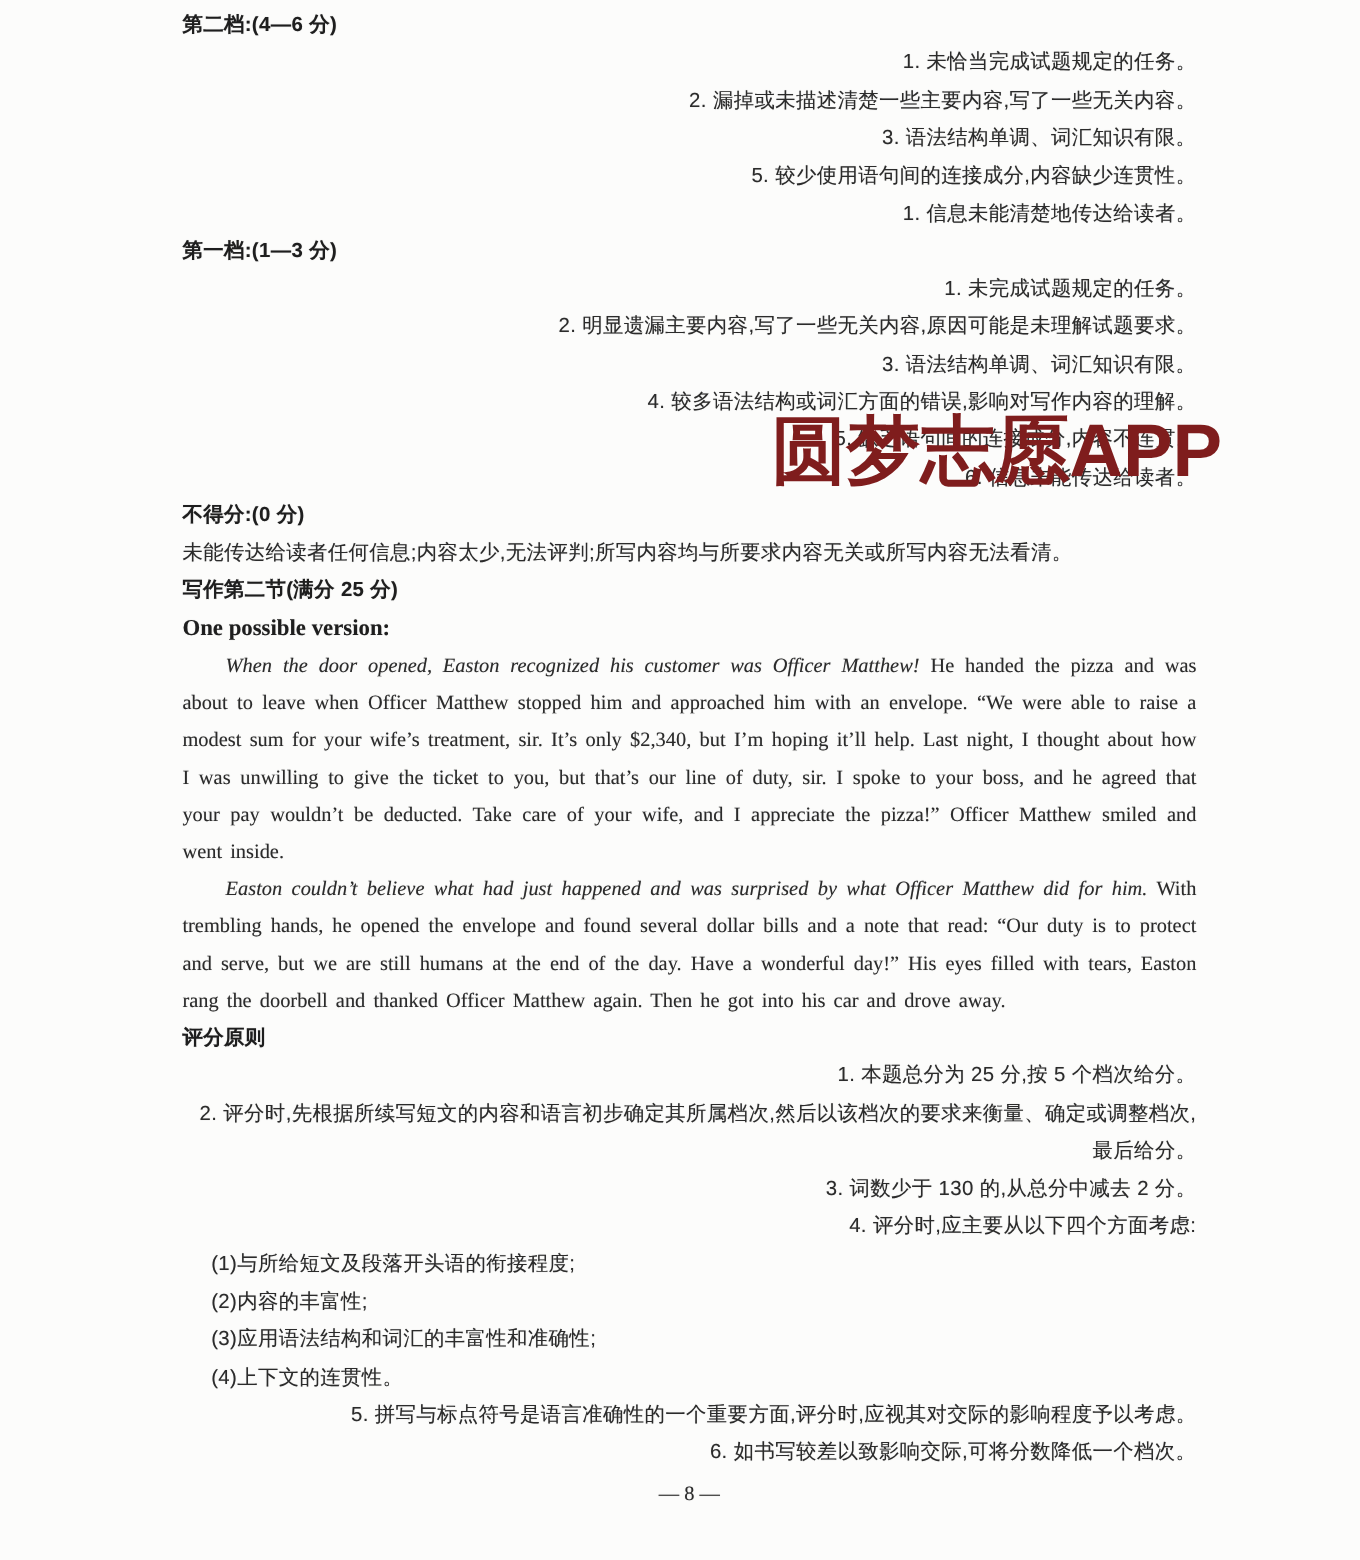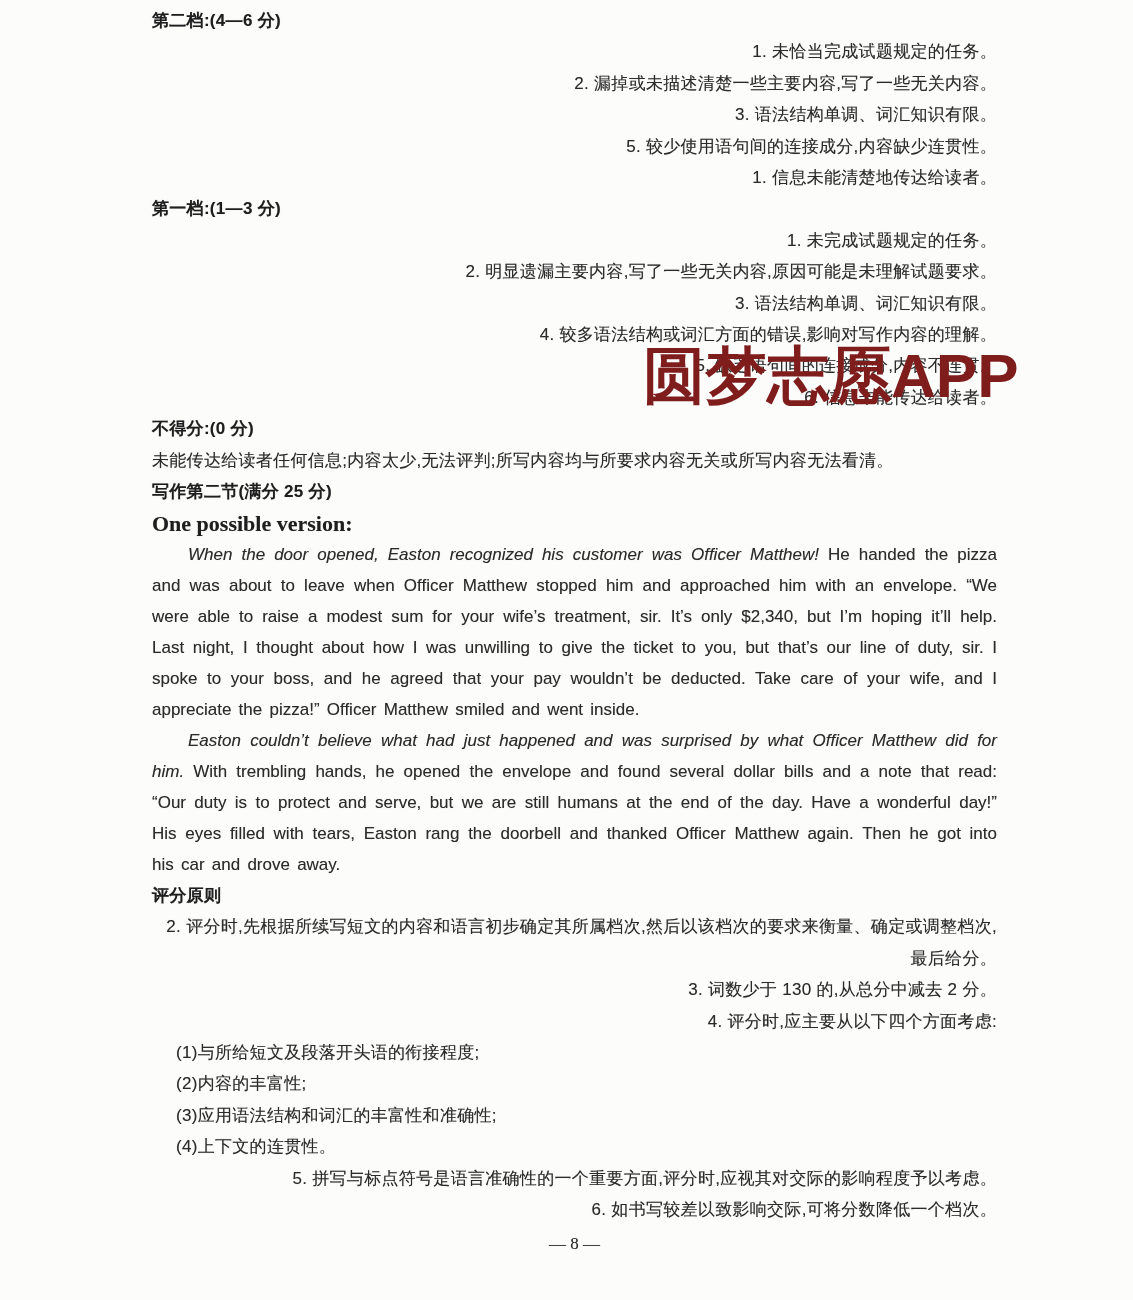--- a/index.html
+++ b/index.html
@@ -23,27 +23,27 @@
     font-size: 17px;
     line-height: 31.4px;
     letter-spacing: 0.3px;
   }
   .cn-head { font-weight: bold; color: #1e1e1e; }
   .hang { padding-left: 24px; text-indent: -24px; text-align: right; }
   .sub { padding-left: 24px; }
   .version {
     font-family: "Liberation Serif", "DejaVu Serif", serif;
     font-weight: bold;
-    font-size: 22px;
+    font-size: 19px;
     line-height: 31.4px;
     color: #1e1e1e;
   }
   .en-para {
     margin: 0;
-    font-family: Liberation Sans, sans-serif;
+    font-family: Liberation Serif, serif;
     font-size: 17px;
     line-height: 31px;
     text-align: justify;
     text-indent: 36px;
     word-spacing: 2.5px;
     color: #2b2b2b;
   }
   .lead { font-style: italic; }
   .watermark {
     position: absolute;
@@ -94,20 +94,21 @@
     <div class="cn-line">未能传达给读者任何信息;内容太少,无法评判;所写内容均与所要求内容无关或所写内容无法看清。</div>
 
     <div class="cn-line cn-head">写作第二节(满分 25 分)</div>
     <div class="version">One possible version:</div>
 
     <p class="en-para"><span class="lead">When the door opened, Easton recognized his customer was Officer Matthew!</span><span> He handed the pizza and was about to leave when Officer Matthew stopped him and approached him with an envelope. “We were able to raise a modest sum for your wife’s treatment, sir. It’s only $2,340, but I’m hoping it’ll help. Last night, I thought about how I was unwilling to give the ticket to you, but that’s our line of duty, sir. I spoke to your boss, and he agreed that your pay wouldn’t be deducted. Take care of your wife, and I appreciate the pizza!” Officer Matthew smiled and went inside.</span></p>
 
     <p class="en-para"><span class="lead">Easton couldn’t believe what had just happened and was surprised by what Officer Matthew did for him.</span><span> With trembling hands, he opened the envelope and found several dollar bills and a note that read: “Our duty is to protect and serve, but we are still humans at the end of the day. Have a wonderful day!” His eyes filled with tears, Easton rang the doorbell and thanked Officer Matthew again. Then he got into his car and drove away.</span></p>
 
     <div class="cn-line cn-head">评分原则</div>
+    <div class="cn-line hang">1. 本题总分为 25 分,按 5 个档次给分。</div>
     <div class="cn-line hang">2. 评分时,先根据所续写短文的内容和语言初步确定其所属档次,然后以该档次的要求来衡量、确定或调整档次,最后给分。</div>
     <div class="cn-line hang">3. 词数少于 130 的,从总分中减去 2 分。</div>
     <div class="cn-line hang">4. 评分时,应主要从以下四个方面考虑:</div>
     <div class="cn-line sub">(1)与所给短文及段落开头语的衔接程度;</div>
     <div class="cn-line sub">(2)内容的丰富性;</div>
     <div class="cn-line sub">(3)应用语法结构和词汇的丰富性和准确性;</div>
     <div class="cn-line sub">(4)上下文的连贯性。</div>
     <div class="cn-line hang">5. 拼写与标点符号是语言准确性的一个重要方面,评分时,应视其对交际的影响程度予以考虑。</div>
     <div class="cn-line hang">6. 如书写较差以致影响交际,可将分数降低一个档次。</div>
 

